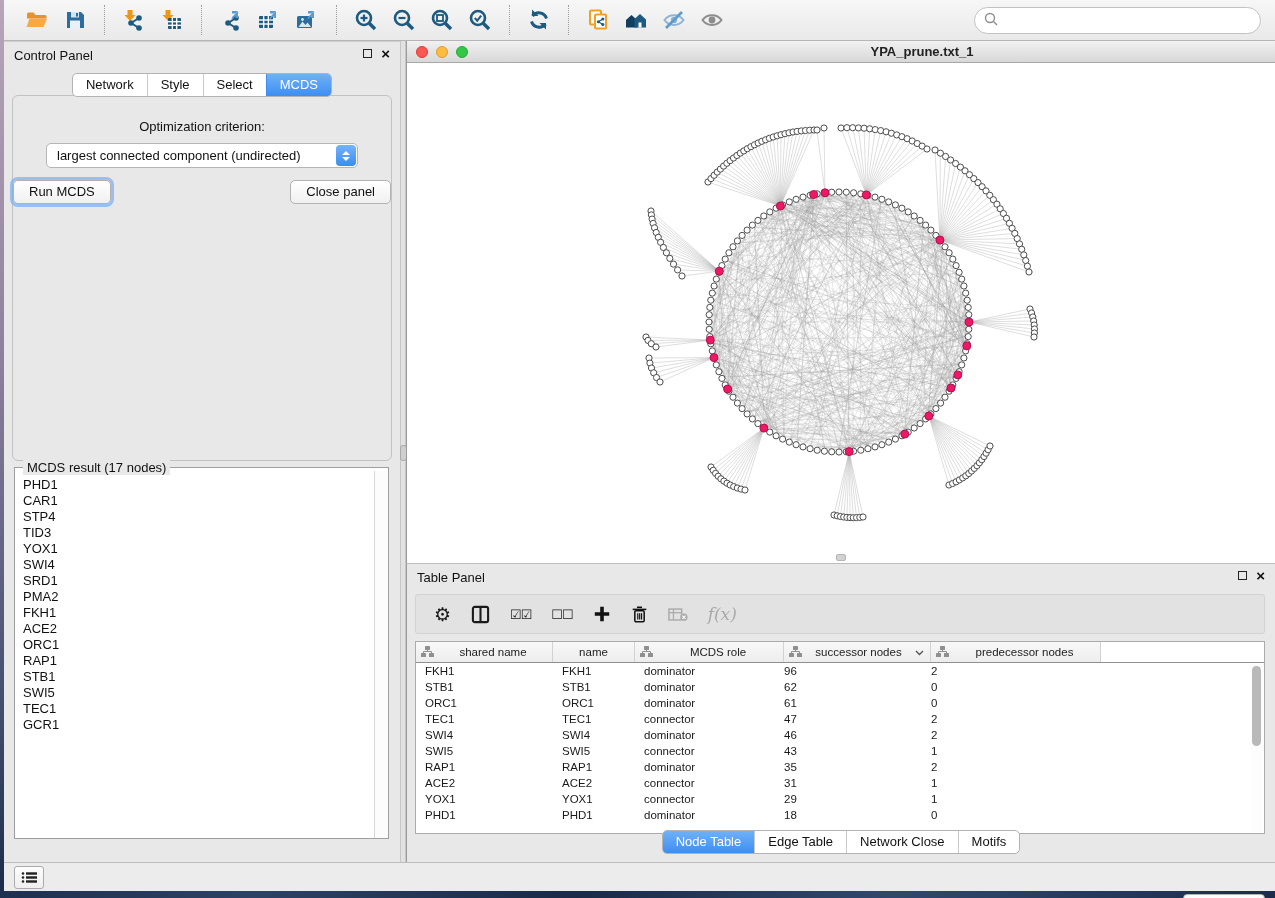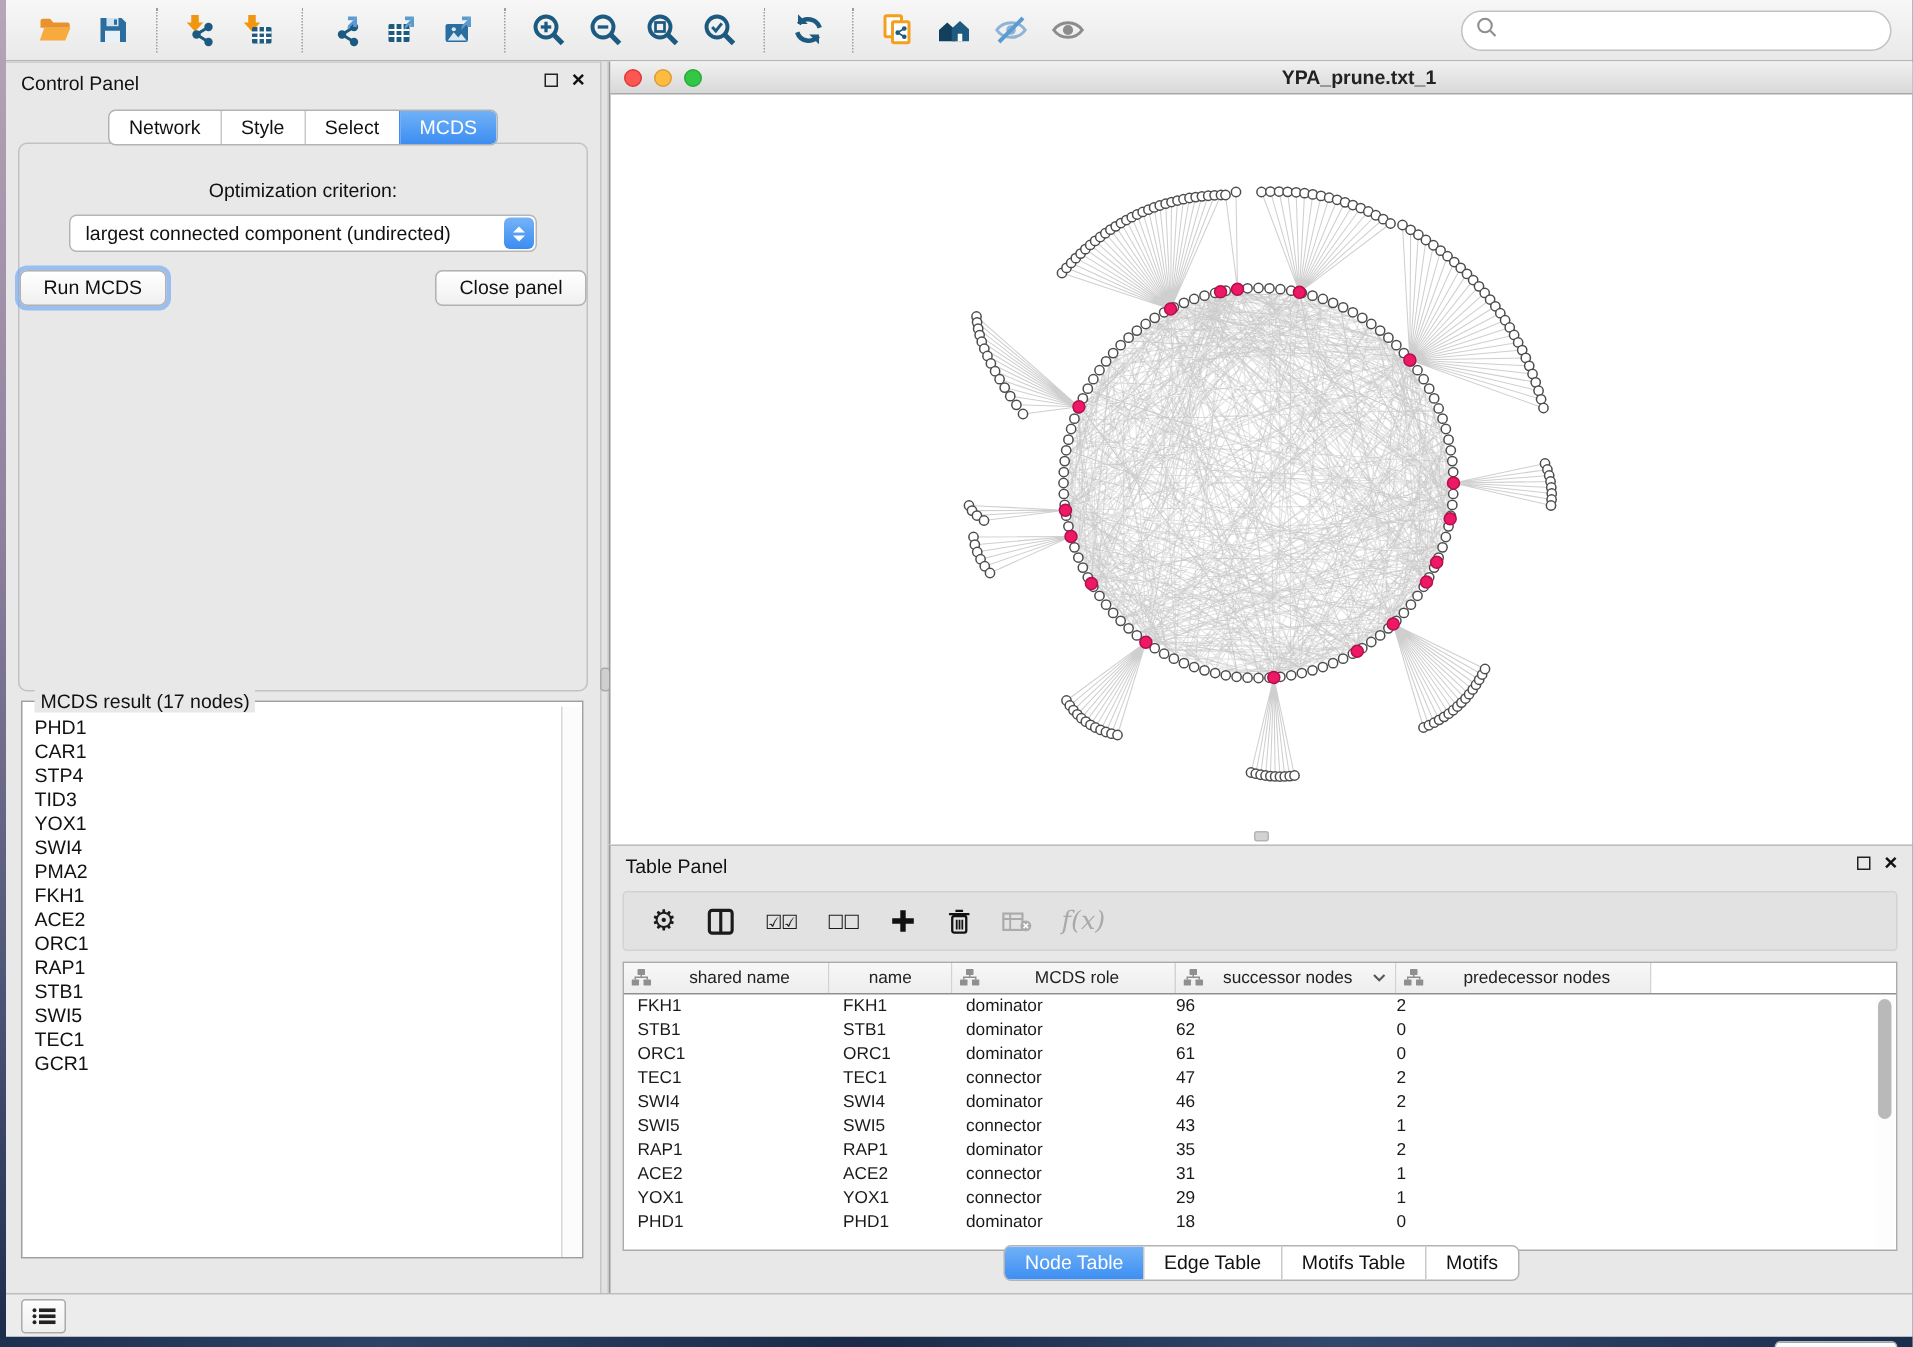--- a/index.html
+++ b/index.html
@@ -80,21 +80,21 @@
   
   .network-window { position:absolute; left:402px; top:41px; width:869px; height:522px;
     background:#fff; border-left:1px solid #9a9a9a; }
   .net-titlebar { position:relative; height:22px;
     background:linear-gradient(#f1f1f1,#d8d8d8); border-bottom:1px solid #a8a8a8; }
   .lights { position:absolute; left:9px; top:5px; display:flex; gap:8px; }
   .light { width:12px; height:12px; border-radius:50%; }
   .light.red { background:#fc5753; border:1px solid #df3a35; }
   .light.yellow { background:#fdbc40; border:1px solid #de9c35; }
   .light.green { background:#33c748; border:1px solid #27aa35; }
-  .net-title { position:absolute; left:499px; top:3px; transform:translateX(-50%);
+  .net-title { position:absolute; left:515px; top:3px; transform:translateX(-50%);
     font-size:13px; font-weight:bold; color:#222; white-space:nowrap; }
   .net-content { position:relative; width:869px; height:499px; overflow:hidden; }
   .chord { stroke:#9b9b9b; stroke-opacity:.30; fill:none; stroke-width:.7; }
   .fanedge { stroke:#a8a8a8; stroke-opacity:.55; fill:none; stroke-width:.7; }
   .wnode { fill:#fff; stroke:#4d4d4d; stroke-width:1; }
   .pnode { fill:#ed1966; stroke:#b40f4d; stroke-width:1; }
   .split-handle { position:absolute; left:429px; bottom:2px; width:10px; height:7px;
     background:#d2d2d2; border:1px solid #b5b5b5; border-radius:2px; }
 
   
@@ -352,20 +352,21 @@
     </div>
     <div class="result-box">
       <span class="result-legend">MCDS result (17 nodes)</span>
       <div class="result-list" id="mcds-list">
           <div>PHD1</div>
           <div>CAR1</div>
           <div>STP4</div>
           <div>TID3</div>
           <div>YOX1</div>
           <div>SWI4</div>
+          <div>SRD1</div>
           <div>PMA2</div>
           <div>FKH1</div>
           <div>ACE2</div>
           <div>ORC1</div>
           <div>RAP1</div>
           <div>STB1</div>
           <div>SWI5</div>
           <div>TEC1</div>
           <div>GCR1</div>
         </div>
@@ -853,21 +854,21 @@
           </div>
         </div>
       <div class="tbl-scroll">
         <div class="tbl-thumb"></div>
       </div>
     </div>
     <div class="bottom-tabs-row">
       <div class="seg" id="bt-tabs">
           <div class="active">Node Table</div>
           <div>Edge Table</div>
-          <div>Motifs Table</div>
+          <div>Network Close</div>
           <div>Motifs</div>
         </div>
     </div>
   </div>
 
   <div class="status-bar">
     <span class="menu-btn">
       <svg width="17" height="13" viewBox="0 0 17 13">
         <circle cx="2" cy="2.5" r="1.3" fill="#222"></circle>
           <rect x="5" y="1.3" width="11" height="2.4" fill="#222"></rect>

